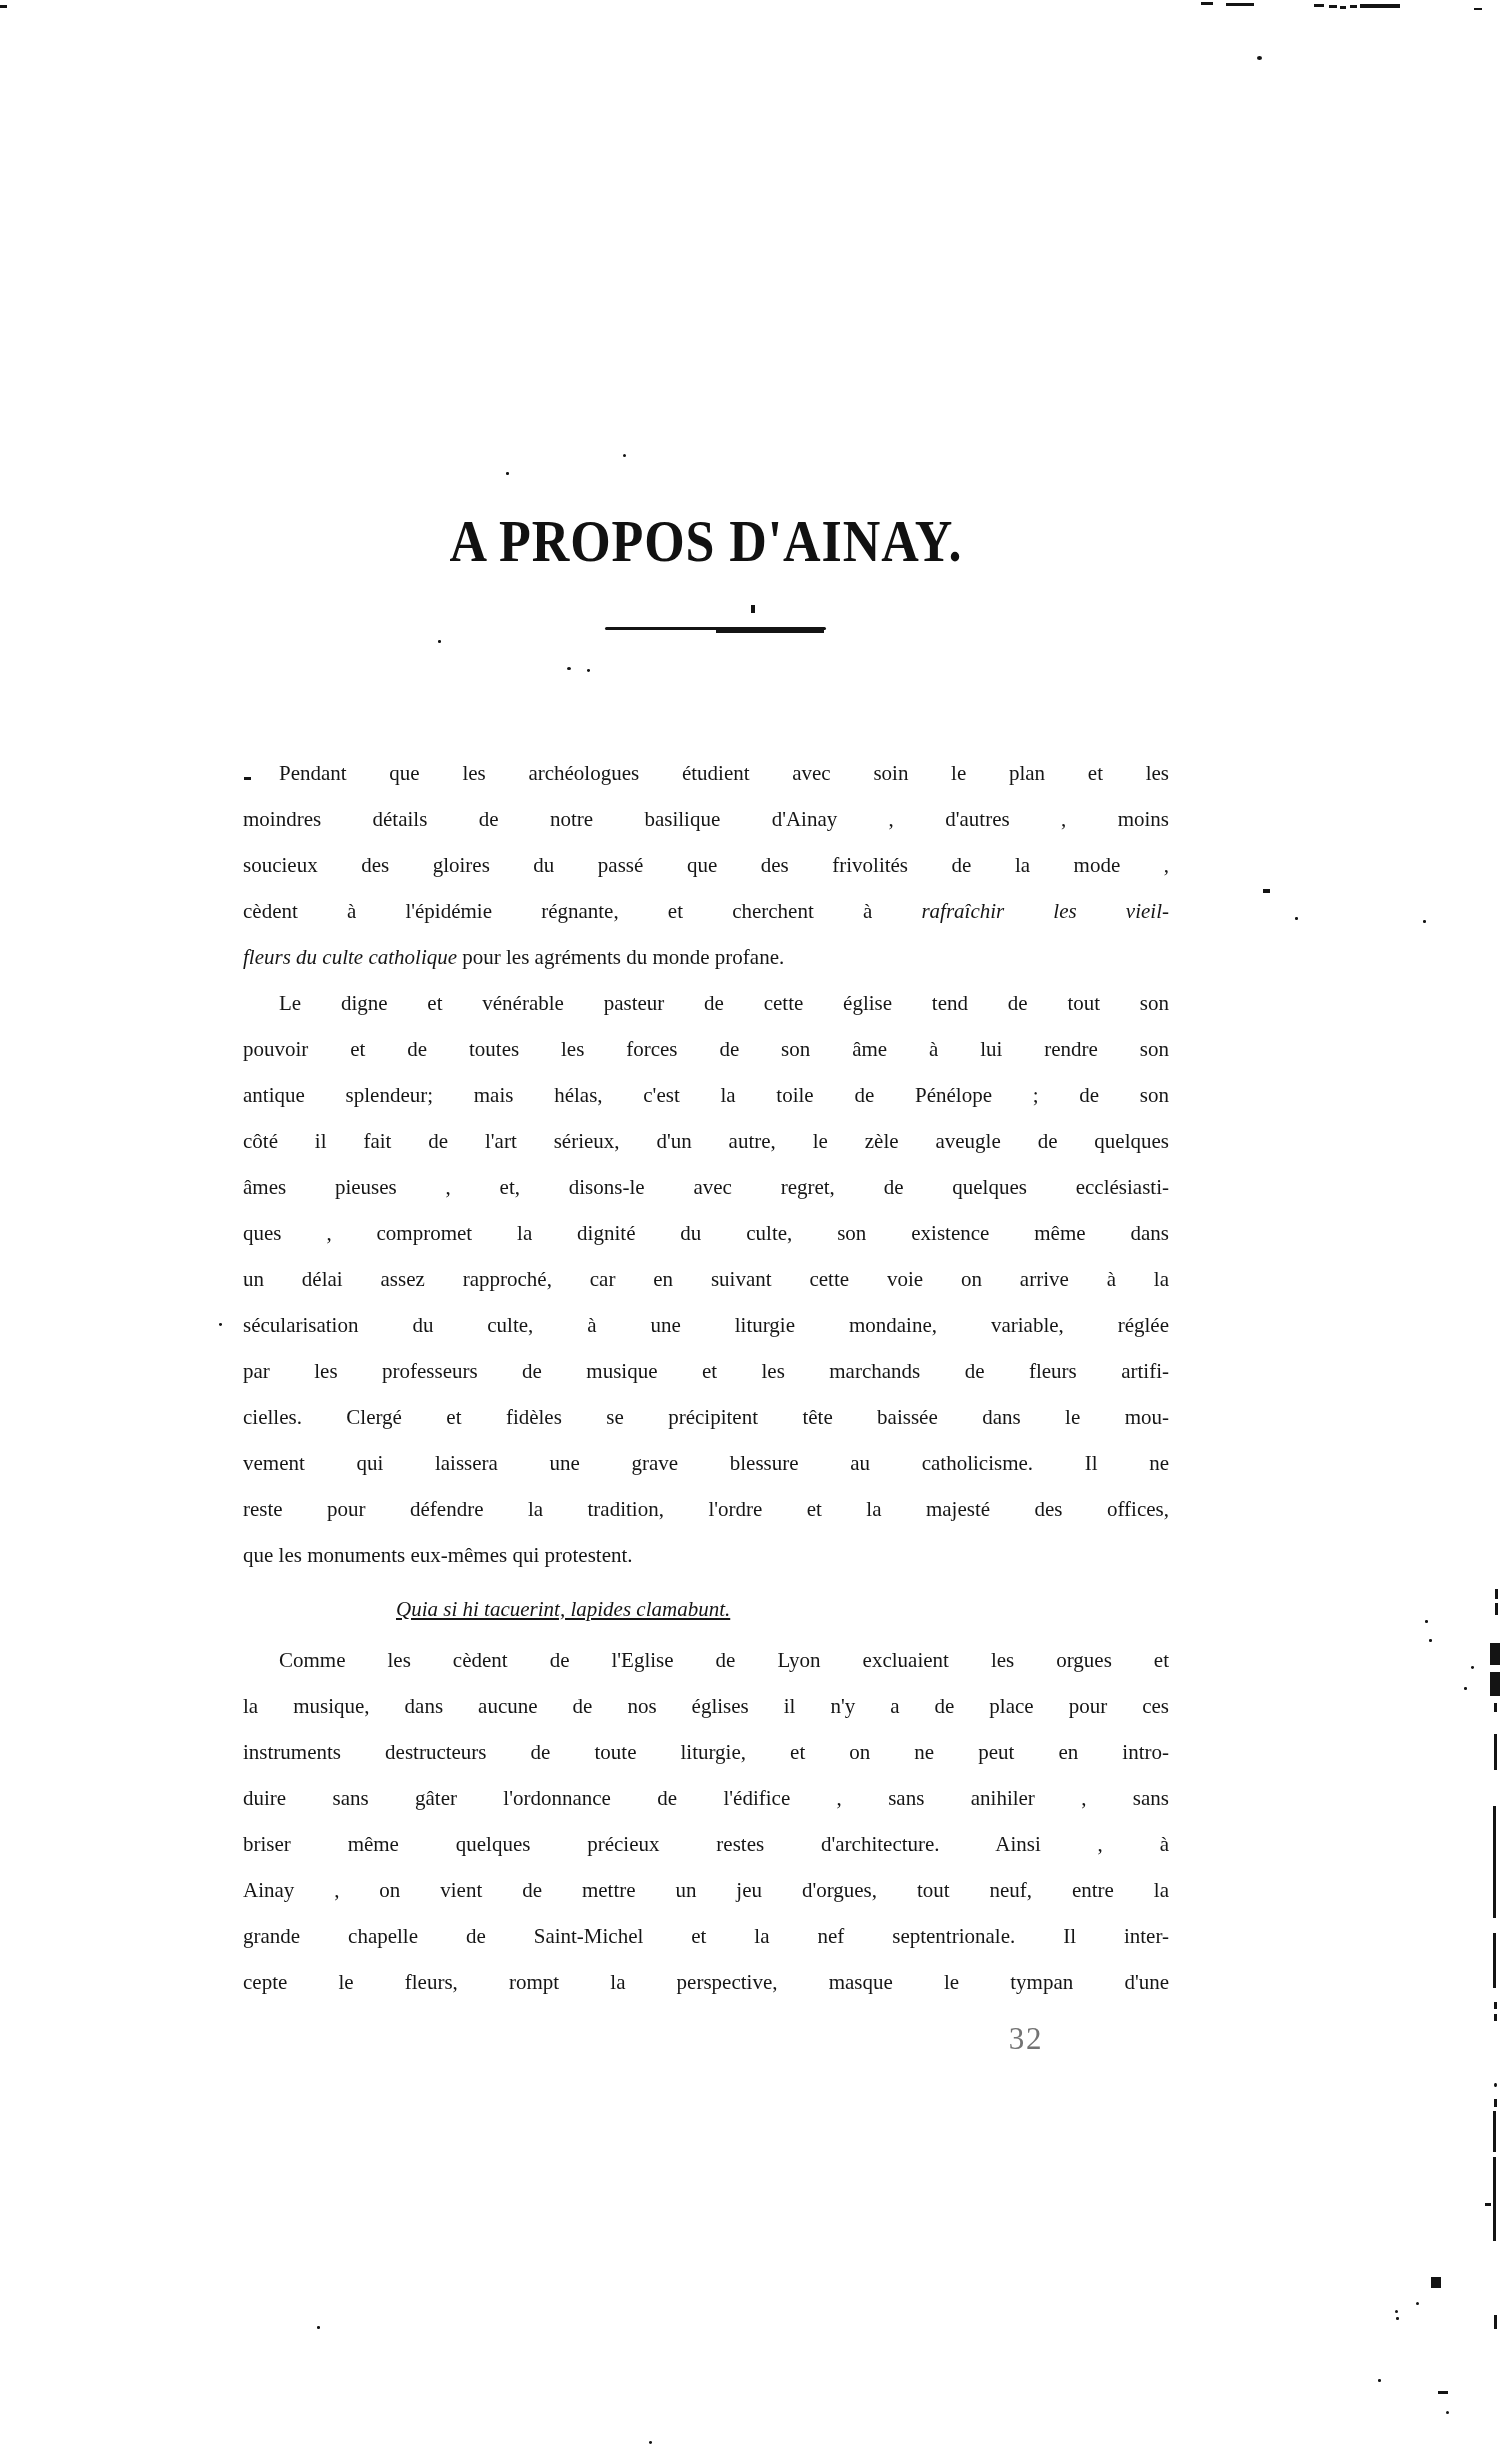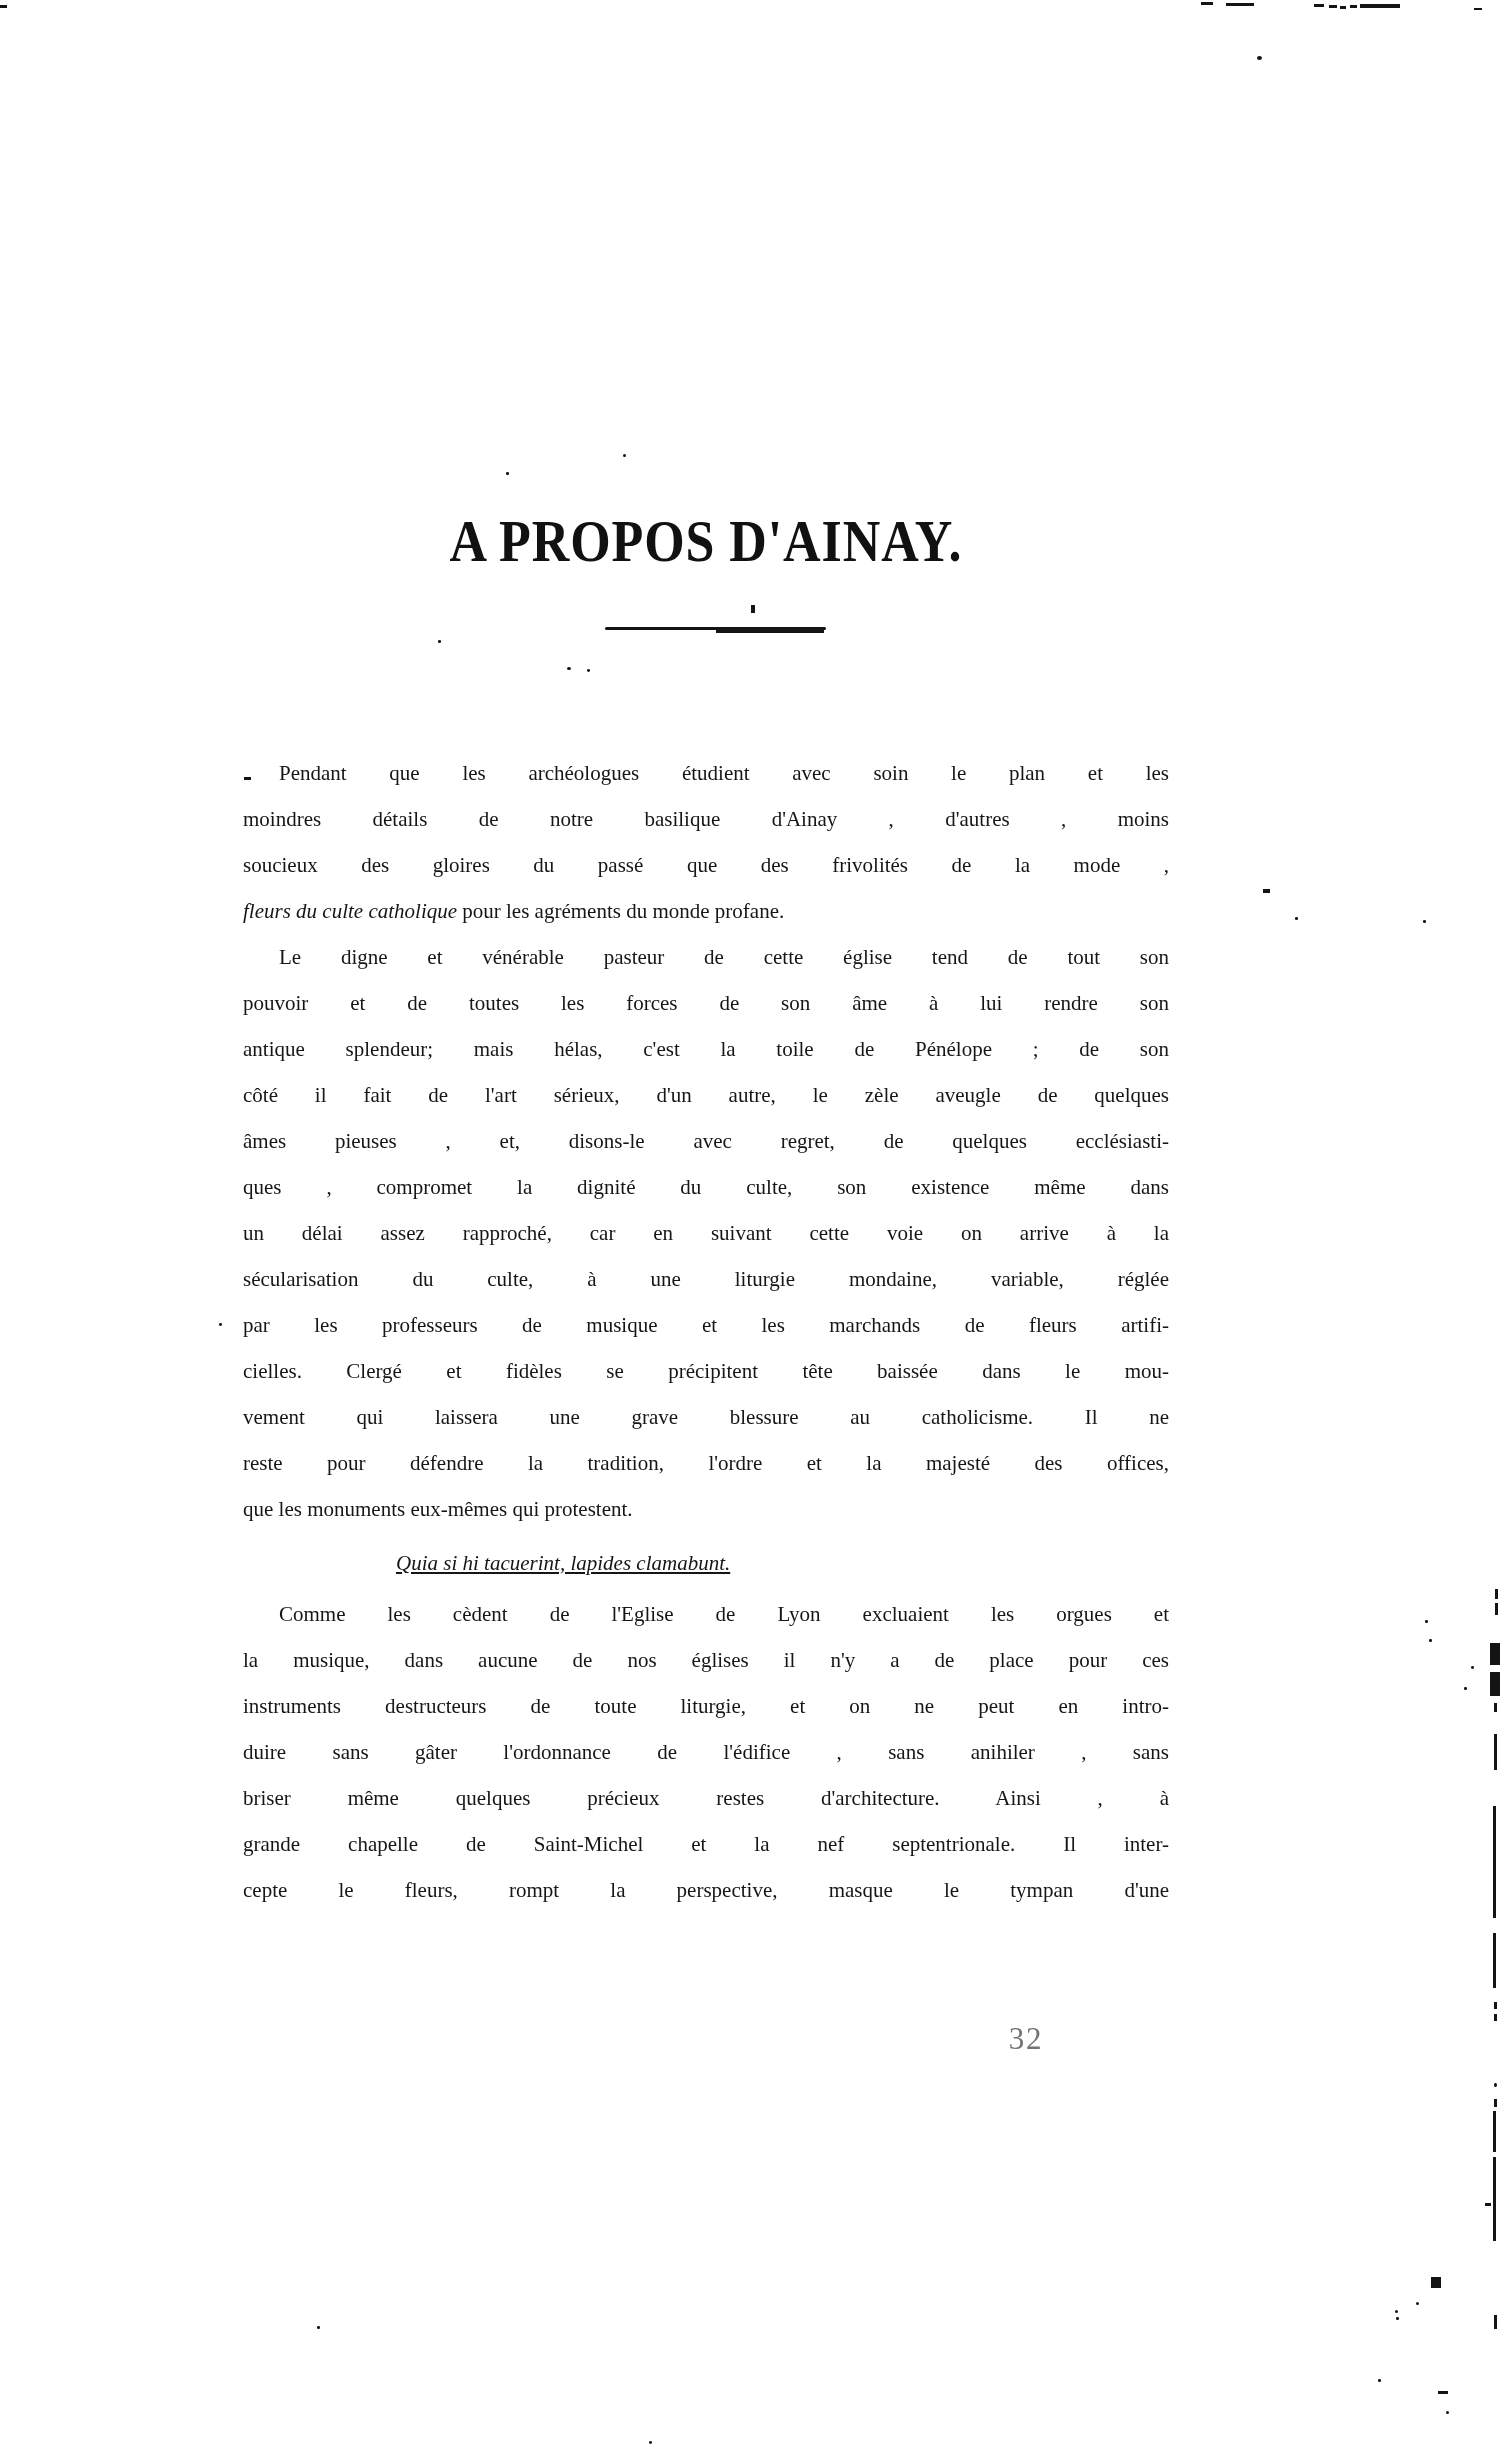--- a/index.html
+++ b/index.html
@@ -99,20 +99,21 @@
   <h1 id="title">A PROPOS D'AINAY.</h1>
 
   <div id="title-rule"></div>
   <div id="title-rule-2"></div>
 
   <div id="text-block">
       <div class="block para-1">
         <div class="line indent"><span>Pendant que les archéologues étudient avec soin le plan et les</span></div>
         <div class="line"><span>moindres détails de notre basilique d'Ainay , d'autres , moins</span></div>
         <div class="line"><span>soucieux des gloires du passé que des frivolités de la mode ,</span></div>
+        <div class="line"><span>cèdent à l'épidémie régnante, et cherchent à </span><span class="it">rafraîchir les vieil-</span></div>
         <div class="line last"><span class="it">fleurs du culte catholique</span><span> pour les agréments du monde profane.</span></div>
       </div>
       <div class="block para-2">
         <div class="line indent"><span>Le digne et vénérable pasteur de cette église tend de tout son</span></div>
         <div class="line"><span>pouvoir et de toutes les forces de son âme à lui rendre son</span></div>
         <div class="line"><span>antique splendeur; mais hélas, c'est la toile de Pénélope ; de son</span></div>
         <div class="line"><span>côté il fait de l'art sérieux, d'un autre, le zèle aveugle de quelques</span></div>
         <div class="line"><span>âmes pieuses , et, disons-le avec regret, de quelques ecclésiasti-</span></div>
         <div class="line"><span>ques , compromet la dignité du culte, son existence même dans</span></div>
         <div class="line"><span>un délai assez rapproché, car en suivant cette voie on arrive à la</span></div>
@@ -125,20 +126,21 @@
       </div>
       <div class="block quote">
         <div class="line last"><span class="it">Quia si hi tacuerint, lapides clamabunt.</span></div>
       </div>
       <div class="block para-3">
         <div class="line indent"><span>Comme les cèdent de l'Eglise de Lyon excluaient les orgues et</span></div>
         <div class="line"><span>la musique, dans aucune de nos églises il n'y a de place pour ces</span></div>
         <div class="line"><span>instruments destructeurs de toute liturgie, et on ne peut en intro-</span></div>
         <div class="line"><span>duire sans gâter l'ordonnance de l'édifice , sans anihiler , sans</span></div>
         <div class="line"><span>briser même quelques précieux restes d'architecture. Ainsi , à</span></div>
+        <div class="line"><span>Ainay , on vient de mettre un jeu d'orgues, tout neuf, entre la</span></div>
         <div class="line"><span>grande chapelle de Saint-Michel et la nef septentrionale. Il inter-</span></div>
         <div class="line"><span>cepte le fleurs, rompt la perspective, masque le tympan d'une</span></div>
       </div>
     </div>
 
   <div id="page-number">32</div>
 
   <div id="artifact-layer">
       <div class="artifact" style="left: 0px; top: 5.2px; width: 6.9px; height: 2.6px;"></div>
       <div class="artifact" style="left: 1201px; top: 1.7px; width: 12px; height: 3.4px;"></div>

